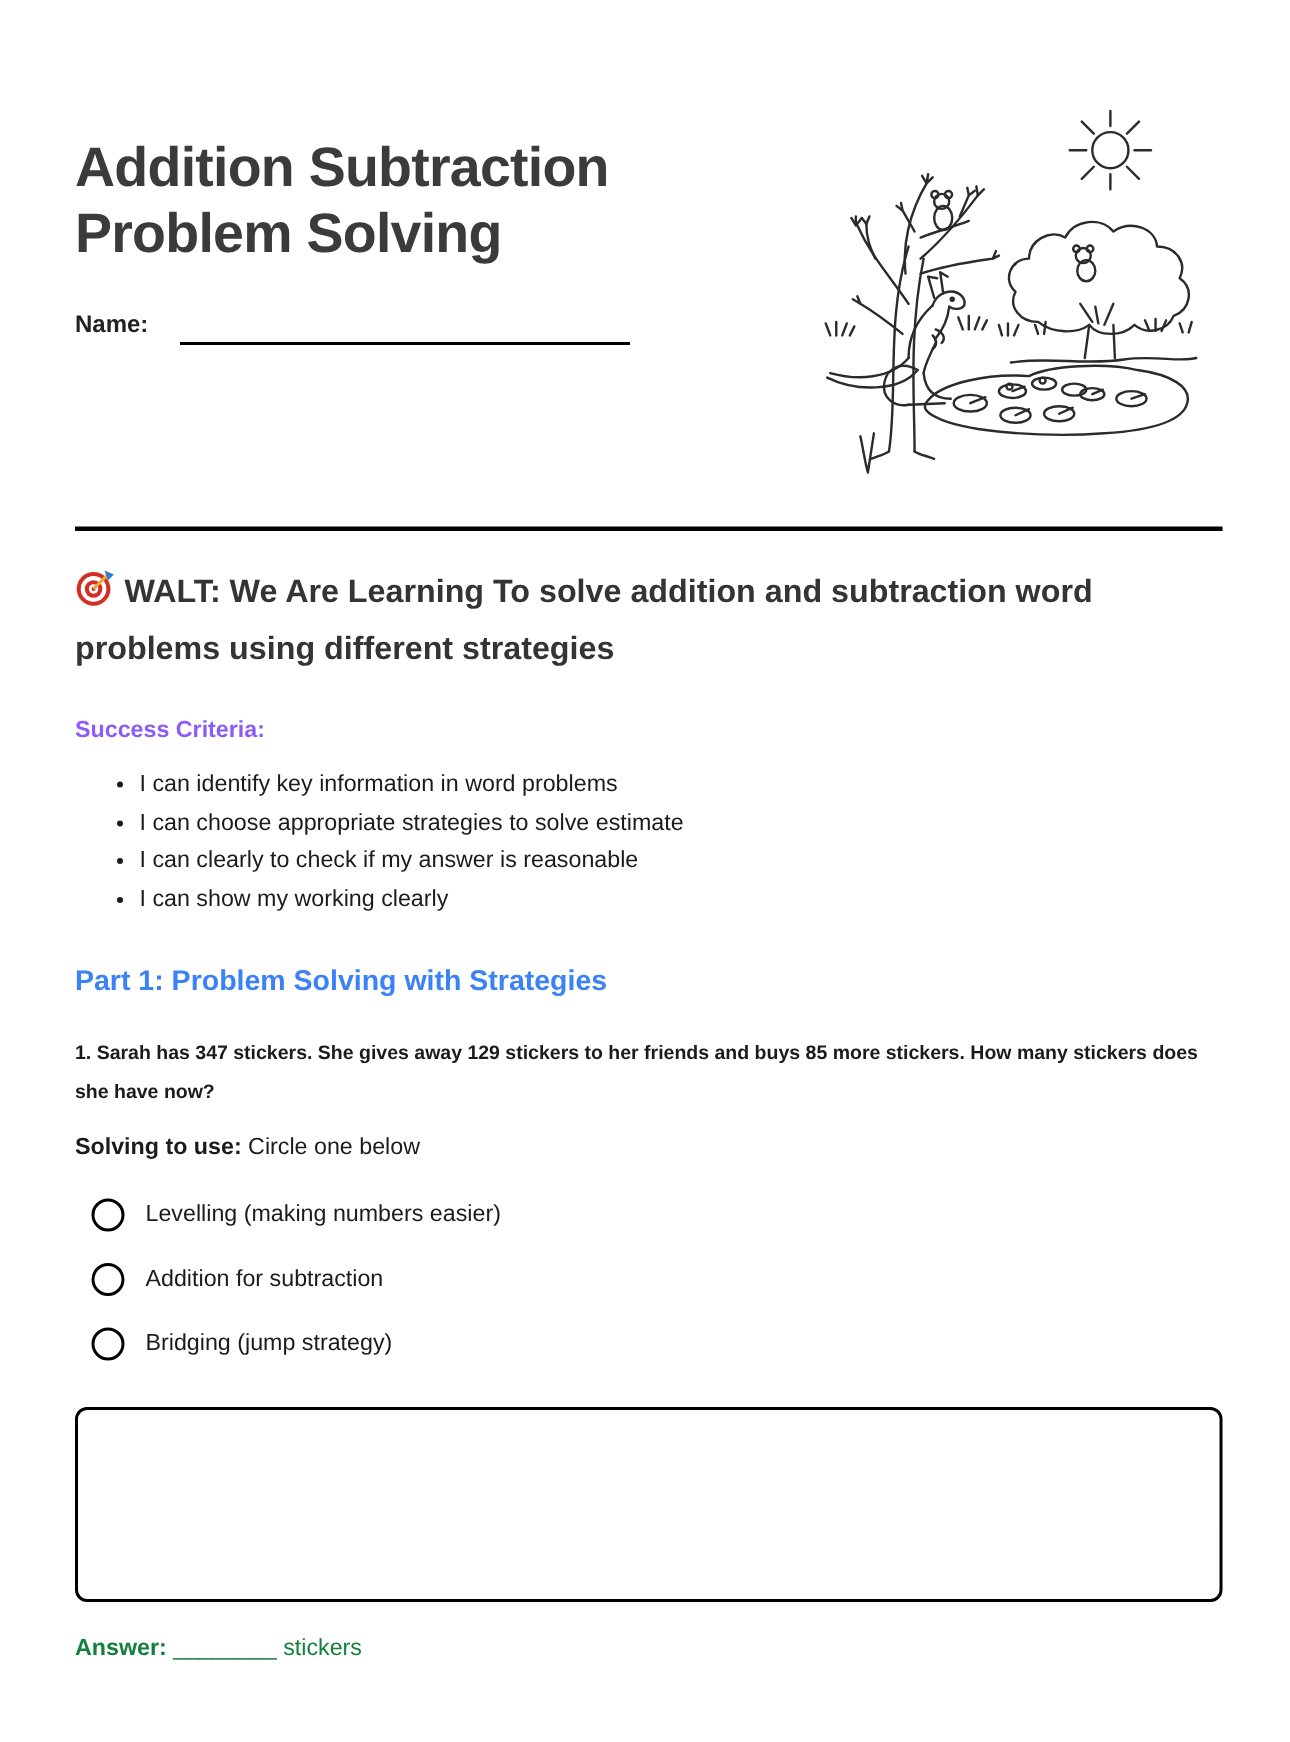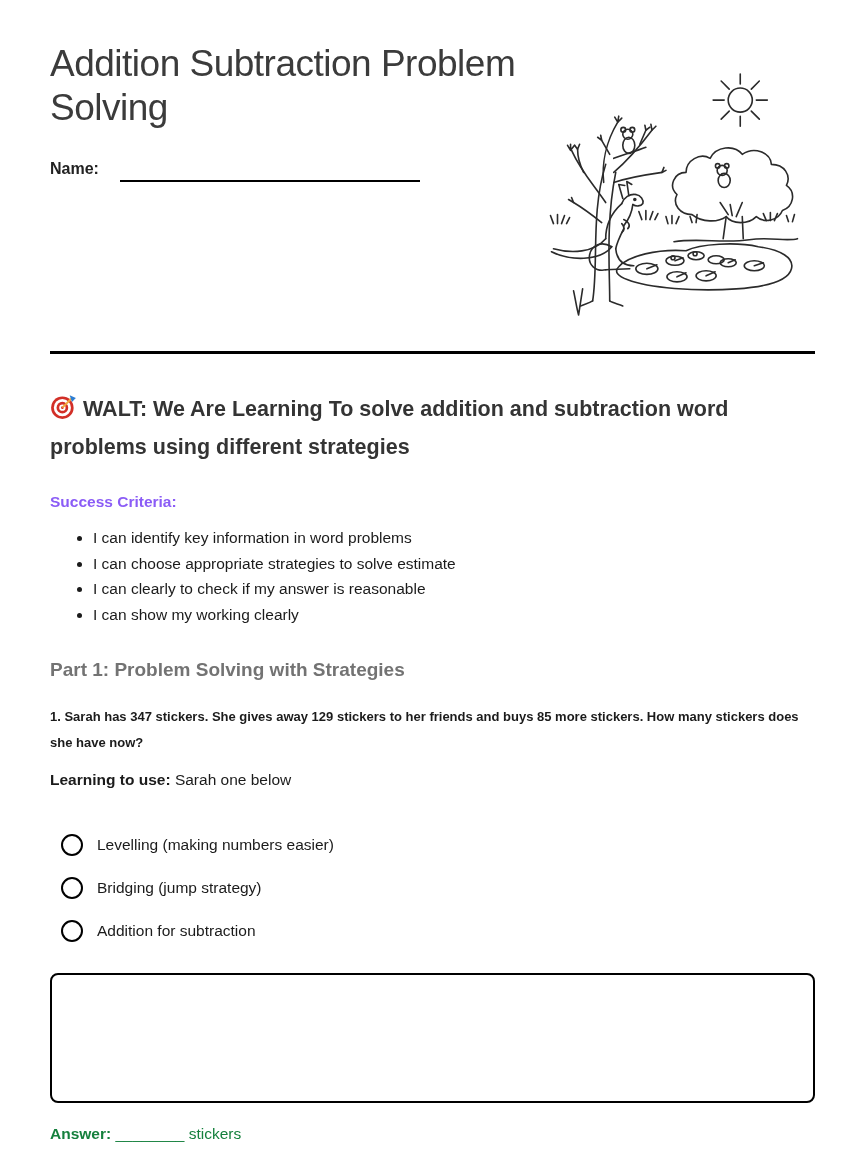--- a/index.html
+++ b/index.html
@@ -8,47 +8,47 @@
     width:860px; height:1161px;
     padding:42px 45px 0 50px;
     font-family:"Liberation Sans","DejaVu Sans",sans-serif;
     color:#1f1f1f;
     overflow:hidden;
     position:relative;
   }
   .header { display:flex; justify-content:space-between; height:280px; }
   .header-left { width:482px; }
   .page-title {
-    font-size:37px; font-weight:normal; color:#3b3b3b;
-    line-height:1.2; letter-spacing:-0.5px; max-width:470px;
+    font-size:37px; font-weight:bold; color:#3b3b3b;
+    line-height:1.2; letter-spacing:-0.5px; max-width:470px;margin-top:48px;
   }
   .field-row { display:flex; align-items:flex-start; margin-top:29px; }
   .field-row.date { margin-top:25px; }
   .field-label { font-size:16px; font-weight:bold; color:#222; width:70px; padding-bottom:2px; }
   .field-line {
     width:300px; height:22px; border-bottom:2px solid #000;
     font-size:15px; color:#1f1f1f; padding:0 4px;
   }
   .header-right { width:272px; padding-top:30px; }
   .divider {
     border:none; border-top:3px solid #000; margin-top:29px;
   }
   .walt-heading {
-    margin-top:36px; font-size:21.5px; font-weight:bold; color:#343434;
+    margin-top:21px; font-size:21.5px; font-weight:bold; color:#343434;
     line-height:38px; max-width:768px;
   }
   .walt-icon { display:inline-block; width:27px; height:27px; vertical-align:-4px; margin-right:6px; }
   .sc-label { margin-top:27px; font-size:15.5px; font-weight:bold; color:#8b5cf6; }
   .sc-list { margin-top:14px; padding-left:43px; }
   .sc-list li { font-size:15.5px; line-height:25.7px; color:#1b1b1b; }
-  .part-heading { margin-top:31px; font-size:19px; font-weight:bold; color:#737373; }
+  .part-heading { margin-top:31px; font-size:19px; font-weight:bold; color:#3b82f6; }
   .question { margin-top:23px; font-size:13px; font-weight:bold; line-height:25.7px; color:#1b1b1b; }
   .strategy-line { margin-top:16px; font-size:15.5px; color:#1b1b1b; }
   .strategy-line .lbl { font-weight:bold; }
-  .options { margin-top:44px; padding-left:11px; }
+  .options { margin-top:24px; padding-left:11px; }
   .option-row { display:flex; align-items:center; margin-bottom:20px; height:23px; }
   .radio-circle {
     width:22px; height:22px; border:2.5px solid #000; border-radius:50%;
     background:#fff; flex:0 0 auto; cursor:pointer;
   }
   .option-label { font-size:15.5px; color:#1b1b1b; margin-left:14px; }
   .work-box {
     margin-top:31px; height:130px; width:765px;
     border:2px solid #000; border-radius:8px; background:#fff;
   }
@@ -194,36 +194,36 @@
   <li>I can choose appropriate strategies to solve estimate</li>
   <li>I can clearly to check if my answer is reasonable</li>
   <li>I can show my working clearly</li>
 </ul>
 
 <div class="part-heading">Part 1: Problem Solving with Strategies</div>
 
 <div class="question">1. Sarah has 347 stickers. She gives away 129 stickers to her friends and buys 85 more stickers. How many stickers does she have now?</div>
 
 <div class="strategy-line">
-  <span class="lbl">Learning to use:</span>
-  <span>Sarah one below</span>
+  <span class="lbl">Solving to use:</span>
+  <span>Circle one below</span>
 </div>
 
 <div class="options">
   <div class="option-row">
     <span class="radio-circle"></span>
     <span class="option-label">Levelling (making numbers easier)</span>
   </div>
   <div class="option-row">
     <span class="radio-circle"></span>
-    <span class="option-label">Bridging (jump strategy)</span>
+    <span class="option-label">Addition for subtraction</span>
   </div>
   <div class="option-row">
     <span class="radio-circle"></span>
-    <span class="option-label">Addition for subtraction</span>
+    <span class="option-label">Bridging (jump strategy)</span>
   </div>
 </div>
 
 <div class="work-box"></div>
 
 <div class="answer-line">
   <span class="lbl">Answer:</span>
   <span>________</span>
   <span>stickers</span>
 </div>

